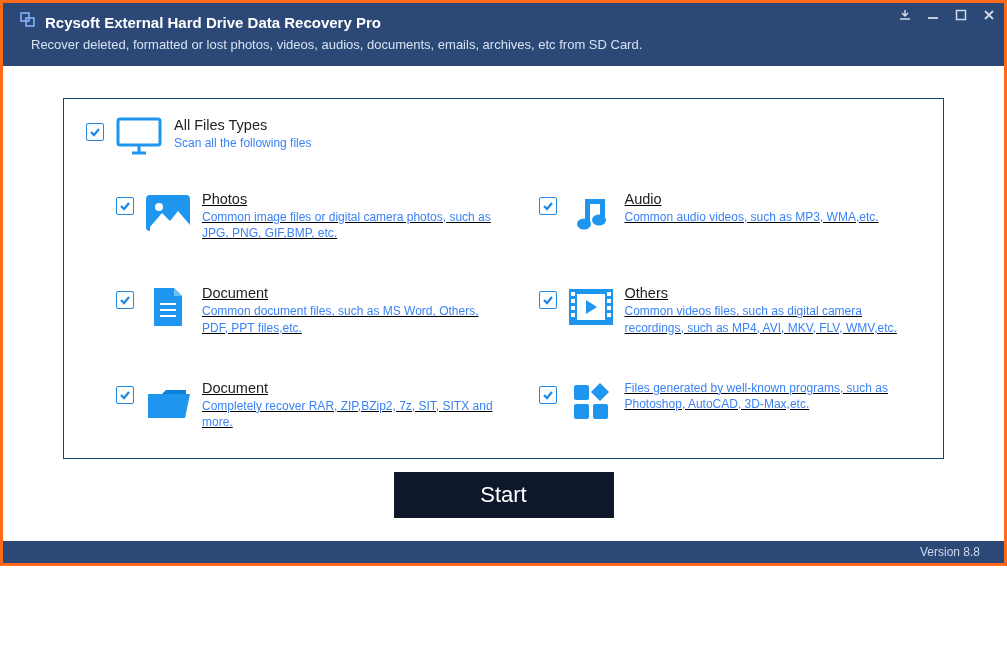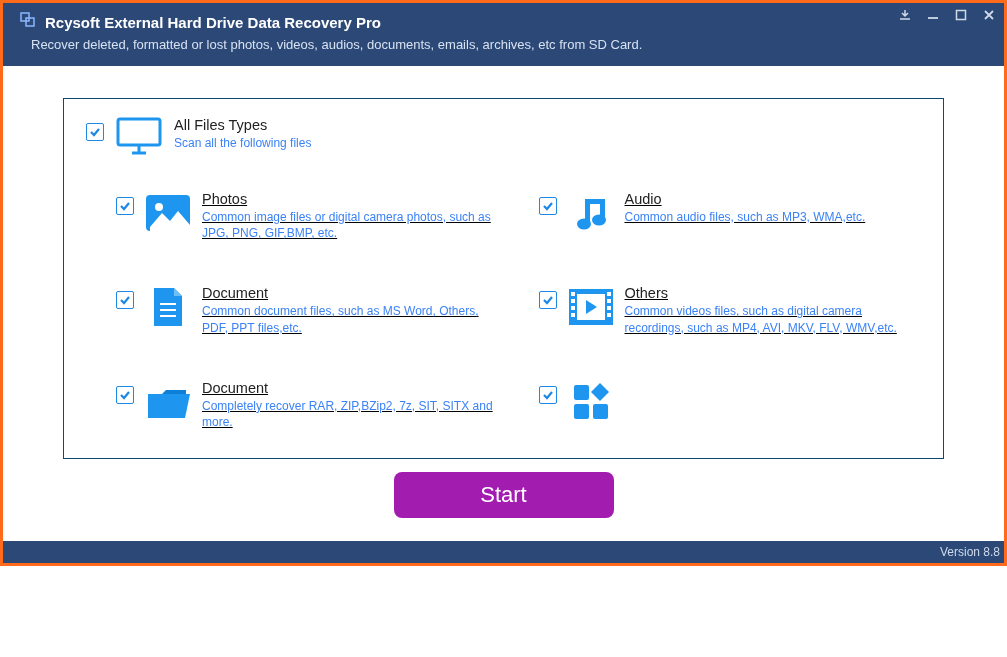--- a/index.html
+++ b/index.html
@@ -116,35 +116,35 @@
   color: #3b82f6;
   line-height: 1.35;
 }
 .footer-area {
   flex: 1;
   display: flex;
   align-items: center;
   justify-content: center;
 }
 .start-btn {
-  background: #a21caf;
+  background: #0f172a;
   color: #fff;
   border: none;
-  border-radius: 8px;
+  border-radius: 0;
   width: 220px;
   height: 46px;
   font-size: 22px;
   cursor: pointer;
 }
 .statusbar {
   background: #2b4876;
   color: #ced9eb;
   font-size: 12px;
   text-align: right;
-  padding: 4px 4px;
+  padding: 4px 24px;
 }
 </style>
 </head>
 <body>
 
 <div class="window">
   <div class="header">
     <div class="titlebar">
       <span>
         <svg width="18" height="18" viewBox="0 0 18 18">
@@ -232,21 +232,21 @@
             <svg width="40" height="40" viewBox="0 0 40 40">
                 <path d="M14 6 H34 V11 H19 V30" fill="#1e96f0"></path>
                 <ellipse cx="13" cy="31" rx="7" ry="5.5" fill="#1e96f0"></ellipse>
                 <ellipse cx="28" cy="27" rx="7" ry="5.5" fill="#1e96f0"></ellipse>
                 <rect x="29" y="6" width="5" height="20" fill="#1e96f0"></rect>
                 <rect x="14" y="6" width="5" height="25" fill="#1e96f0"></rect>
               </svg>
           </div>
           <div class="texts">
             <div class="cat-title">Audio</div>
-            <div class="cat-desc">Common audio files, such as MP3, WMA,etc.</div>
+            <div class="cat-desc">Common audio videos, such as MP3, WMA,etc.</div>
           </div>
         </div>
 
         <div class="cat">
           <div class="chk">
               <svg width="12" height="12" viewBox="0 0 12 12">
                 <polyline points="2,6 5,9 10,3"></polyline>
               </svg>
             </div>
           <div class="icon-box">
@@ -317,20 +317,21 @@
             </div>
           <div class="icon-box">
             <svg width="40" height="40" viewBox="0 0 40 40">
                 <polygon points="29,1 38,10 29,19 20,10" fill="#1e96f0"></polygon>
                 <rect x="3" y="3" width="15" height="15" rx="2" fill="#1e96f0"></rect>
                 <rect x="3" y="22" width="15" height="15" rx="2" fill="#1e96f0"></rect>
                 <rect x="22" y="22" width="15" height="15" rx="2" fill="#1e96f0"></rect>
               </svg>
           </div>
           <div class="texts">
+            <div class="cat-desc">Files generated by well-known programs, such as Photoshop, AutoCAD, 3D-Max,etc.</div>
           </div>
         </div>
 
       </div>
     </div>
 
     <div class="footer-area">
       <button class="start-btn">Start</button>
     </div>
   </div>

